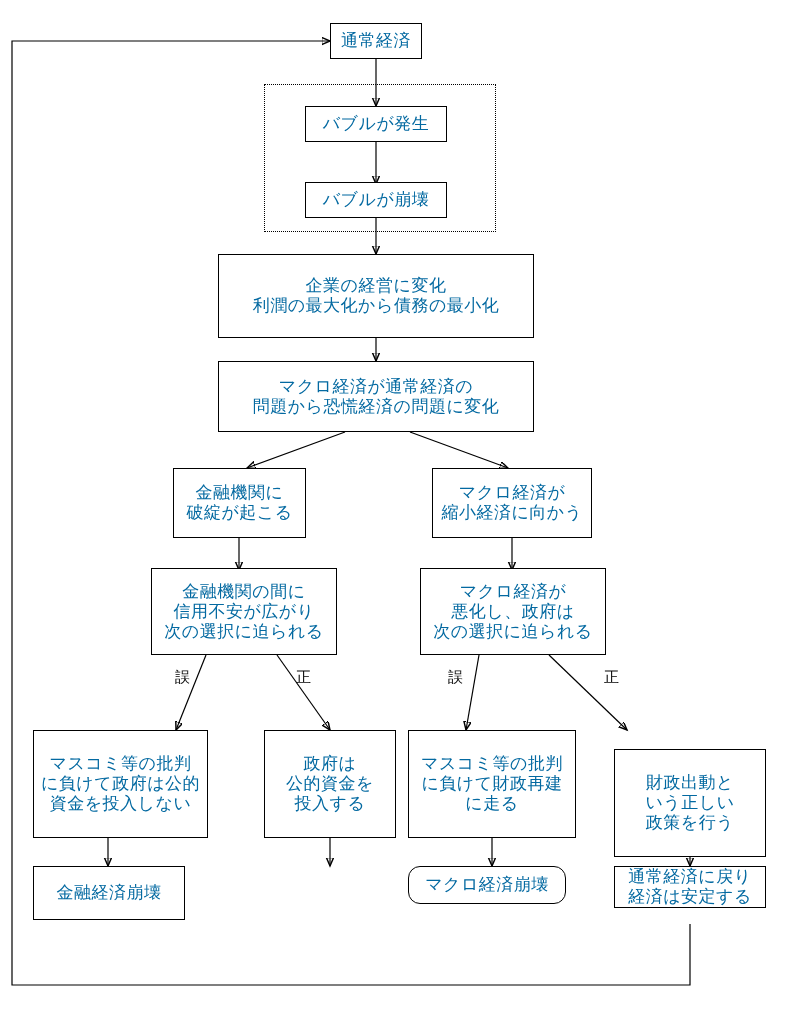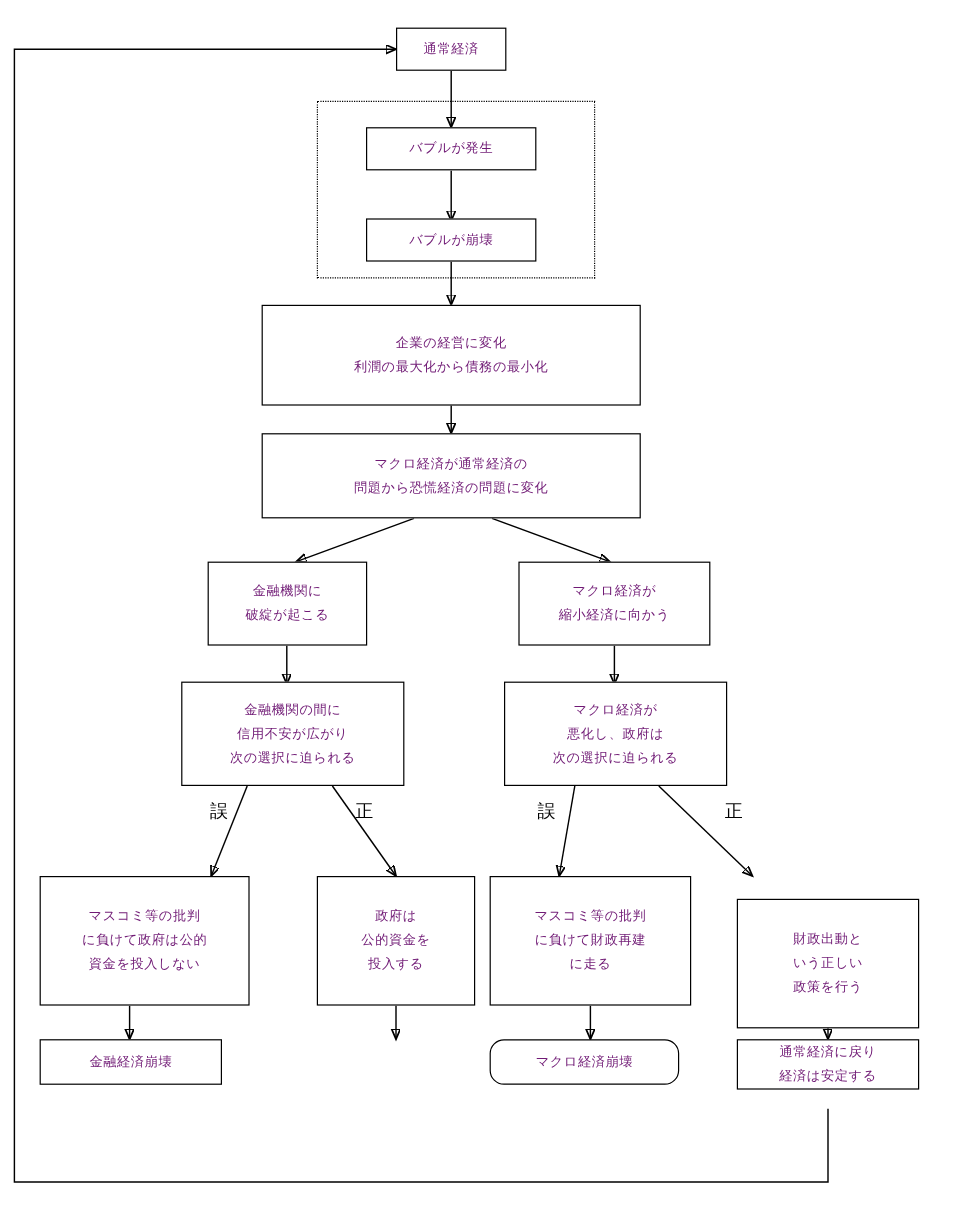--- a/index.html
+++ b/index.html
@@ -15,22 +15,22 @@
     width: 807px;
     height: 1024px;
     background: #ffffff;
     overflow: hidden;
   }
   .node {
     position: absolute;
     box-sizing: border-box;
     border: 1px solid #000000;
     background: #ffffff;
-    color: #701a75;
-    font-size: 11px;
+    color: #0369a1;
+    font-size: 17px;
     line-height: 20px;
     text-align: center;
     display: flex;
     flex-direction: column;
     align-items: center;
     justify-content: center;
     white-space: pre-line;
     letter-spacing: 0.5px;
   }
   .dotted-group {
@@ -144,21 +144,21 @@
 投入する</div>
 
   <div class="node" style="left:408px; top:730px; width:168px; height:108px;">マスコミ等の批判
 に負けて財政再建
 に走る</div>
 
   <div class="node" style="left:614px; top:730px; width:152px; height:108px;margin-top:19px;">財政出動と
 いう正しい
 政策を行う</div>
 
-  <div class="node" style="left:33px; top:866px; width:152px; height:38px;">金融経済崩壊</div>
+  <div class="node" style="left:33px; top:866px; width:152px; height:54px;">金融経済崩壊</div>
 
 
   <div class="node" style="left:408px; top:866px; width:158px; height:38px;border-radius:12px;">マクロ経済崩壊</div>
 
   <div class="node" style="left:614px; top:866px; width:152px; height:42px;">通常経済に戻り
 経済は安定する</div>
 
   <div class="edge-label" style="left:175px; top:668px;">誤</div>
   <div class="edge-label" style="left:296px; top:668px;">正</div>
   <div class="edge-label" style="left:448px; top:668px;">誤</div>

